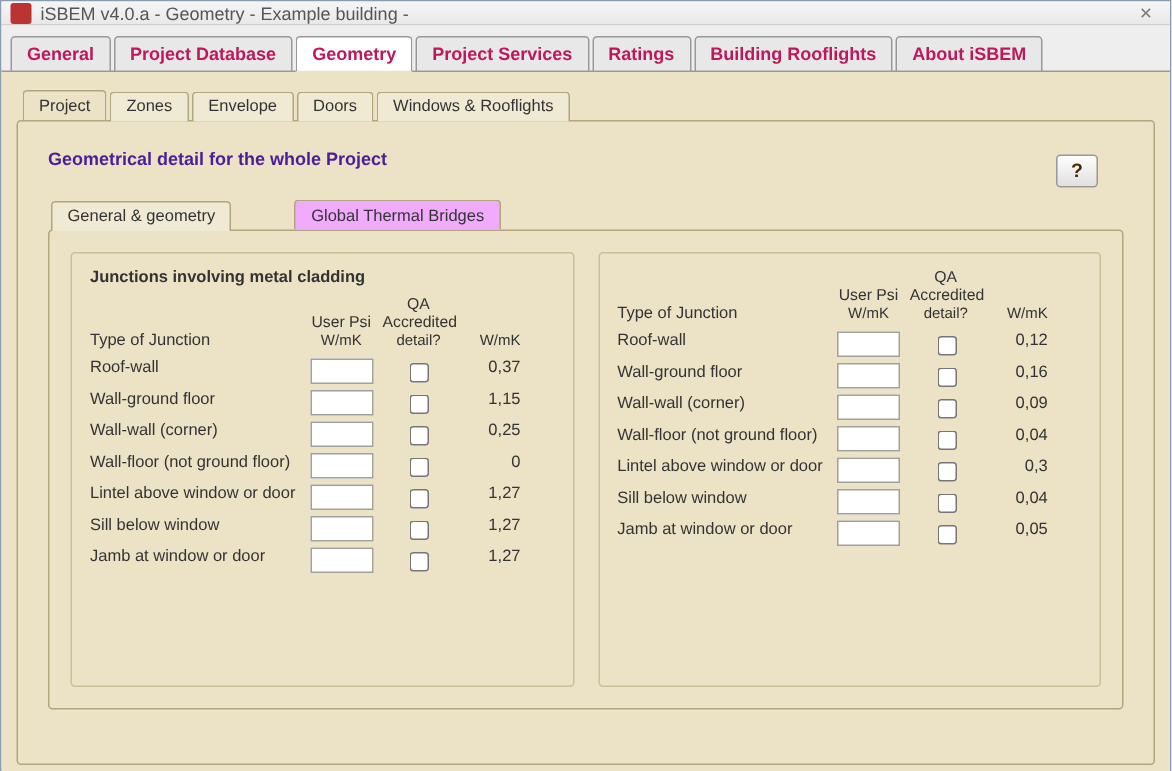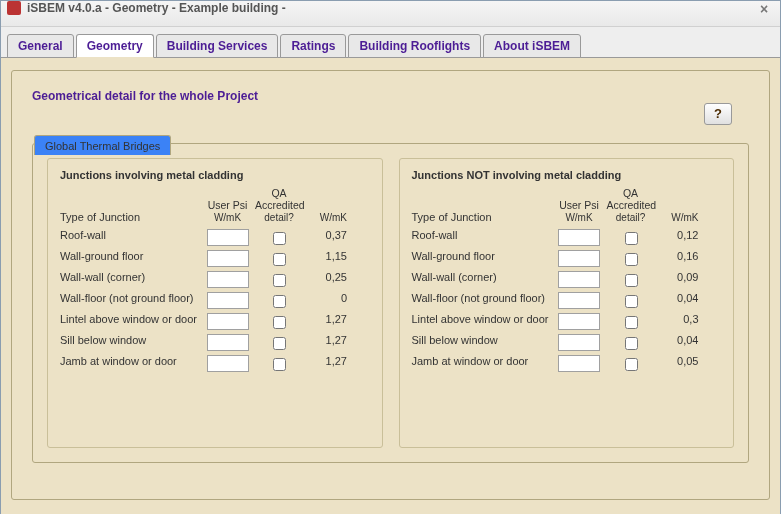--- a/index.html
+++ b/index.html
@@ -11,29 +11,28 @@
     color: #333;
   }
   .window {
     width: 781px;
     height: 514px;
     border: 1px solid #8a9db0;
     background: #fff;
     position: relative;
   }
   .titlebar {
-    height: 26px;
+    height: 16px;
     background: linear-gradient(#f5f5f5, #e9e9e9);
     border-bottom: 1px solid #d0d0d0;
     display: flex;
-    align-items: flex-start;
+    align-items: center;
     padding: 0 6px;
     color: #555;
     font-size: 12px;
-    font-weight: bold;
   }
   .titlebar .icon {
     width: 14px; height: 14px;
     background: #b33;
     margin-right: 6px;
     border-radius: 2px;
   }
   .titlebar .close {
     margin-left: auto;
     color: #777;
@@ -50,21 +49,21 @@
     align-items: flex-end;
   }
   .main-tab {
     border: 1px solid #999;
     border-top-left-radius: 3px;
     border-top-right-radius: 3px;
     background: #e8e8e8;
     padding: 4px 10px;
     font-size: 12px;
     font-weight: bold;
-    color: #4c1d95;
+    color: #be185d;
     cursor: default;
     position: relative;
     top: 1px;
   }
   .main-tab.active {
     background: #fff;
     border-bottom: 1px solid #ece2c6;
     top: 1px;
     z-index: 2;
   }
@@ -143,23 +142,24 @@
     border-top-left-radius: 3px;
     border-top-right-radius: 3px;
     background: #f0ead4;
     padding: 3px 10px;
     font-size: 11px;
     cursor: default;
     position: relative;
     top: 1px;
   }
   .inner-tab.active {
-    background: #3b82f6;
-    top: 12px;
+    background: #f0abfc;
+    top: 0;
     padding-top: 4px;
+    margin-left: 40px;
   }
   .groups {
     display: flex;
     gap: 16px;
     border: 1px solid #b0a67f;
     border-radius: 3px;
     padding: 14px;
     margin-top: 0;
     height: 320px;
   }
@@ -205,35 +205,44 @@
 <div class="window">
 
   <div class="titlebar">
     <div class="icon"></div>
     <span>iSBEM v4.0.a - Geometry - Example building -</span>
     <div class="close">×</div>
   </div>
 
   <div class="main-tabs" id="main-tabs">
       <div class="main-tab">General</div>
+      <div class="main-tab">Project Database</div>
       <div class="main-tab active">Geometry</div>
-      <div class="main-tab">Building Services</div>
+      <div class="main-tab">Project Services</div>
       <div class="main-tab">Ratings</div>
       <div class="main-tab">Building Rooflights</div>
       <div class="main-tab">About iSBEM</div>
     </div>
 
   <div class="content-area">
 
+    <div class="sub-tabs" id="sub-tabs">
+        <div class="sub-tab active">Project</div>
+        <div class="sub-tab">Zones</div>
+        <div class="sub-tab">Envelope</div>
+        <div class="sub-tab">Doors</div>
+        <div class="sub-tab">Windows &amp; Rooflights</div>
+      </div>
 
     <div class="panel">
       <div class="panel-title">Geometrical detail for the whole Project</div>
       <div class="help-btn">?</div>
 
       <div class="inner-tabs" id="inner-tabs">
+          <div class="inner-tab">General &amp; geometry</div>
           <div class="inner-tab active">Global Thermal Bridges</div>
         </div>
 
       <div class="groups">
 
         <div class="group">
           <div class="group-title">Junctions involving metal cladding</div>
           <div class="hdr-row">
             <div class="col-label">Type of Junction</div>
             <div class="col-psi">
@@ -284,21 +293,20 @@
               <div class="data-row">
                 <div class="col-label">Jamb at window or door</div>
                 <div class="col-psi"><input class="psi" type="text" style=""></div>
                 <div class="col-qa"><input class="qa" type="checkbox" style=""></div>
                 <div class="col-wmk">1,27</div>
               </div>
             </div>
         </div>
 
         <div class="group">
-          <div class="group-title">Junctions NOT involving metal cladding</div>
           <div class="hdr-row">
             <div class="col-label">Type of Junction</div>
             <div class="col-psi">
               <span>User Psi</span><br><span class="hdr-sub">W/mK</span>
             </div>
             <div class="col-qa">
               <span>QA Accredited</span><br><span class="hdr-sub">detail?</span>
             </div>
             <div class="col-wmk"><br><span class="hdr-sub">W/mK</span></div>
           </div>

